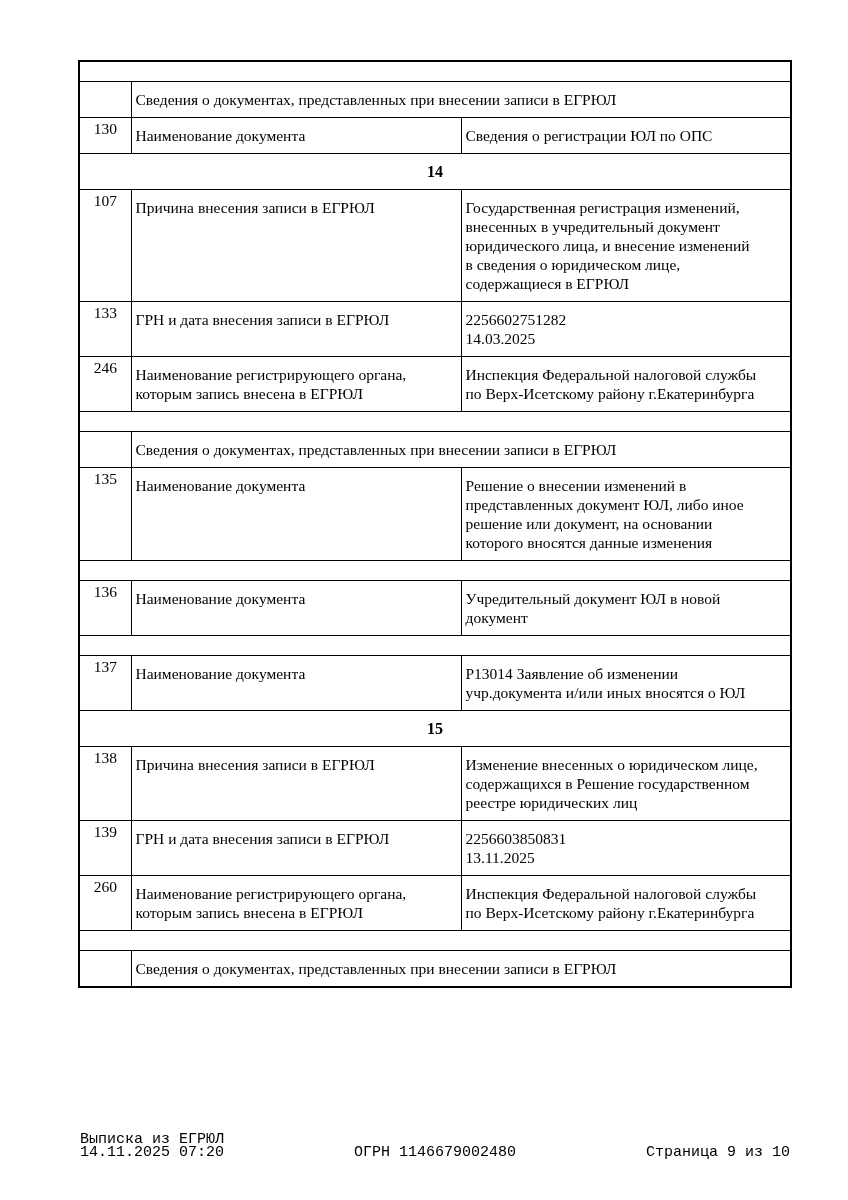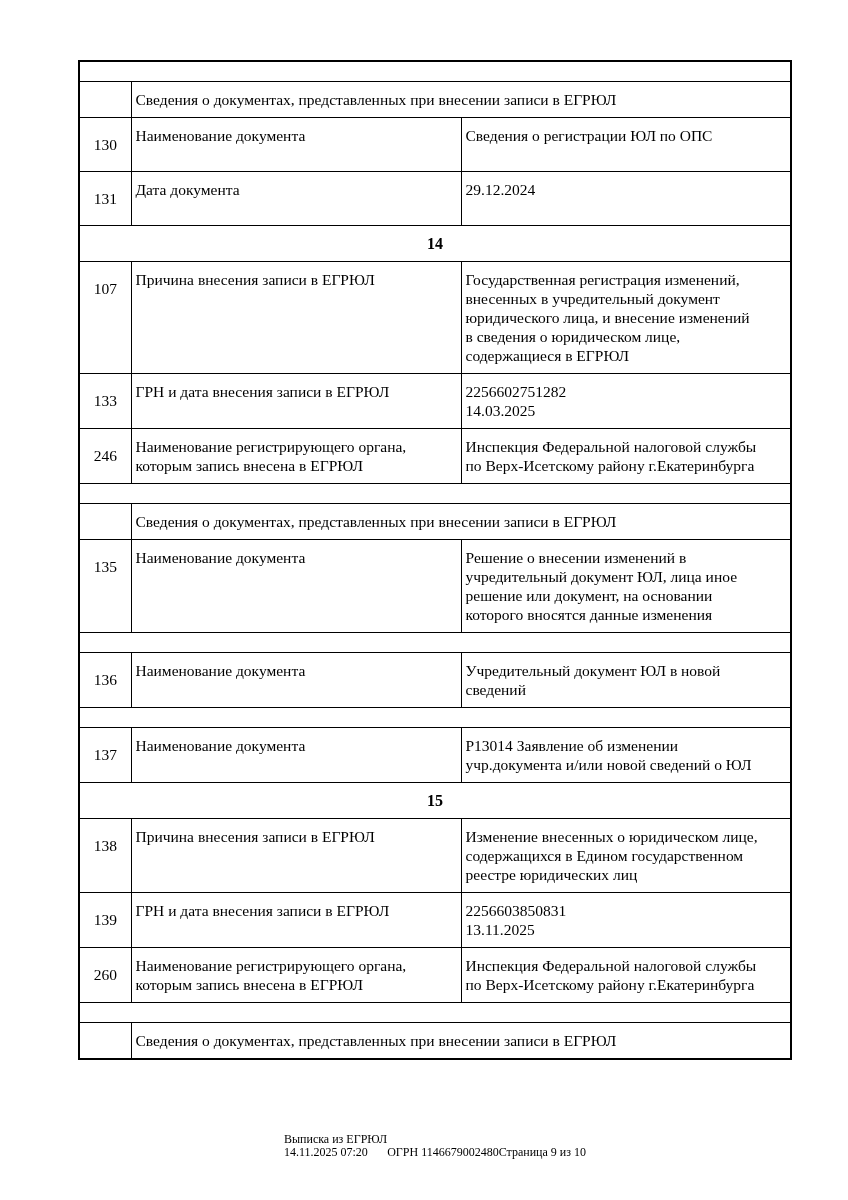--- a/index.html
+++ b/index.html
@@ -29,42 +29,43 @@
   }
   .records-table col.c-num   { width: 52px; }
   .records-table col.c-label { width: 330px; }
   .records-table col.c-value { width: 330px; }
   .records-table td {
     border: 1px solid #000;
     padding: 8px 4px;
     vertical-align: top;
     overflow: hidden;
   }
-  .records-table .num-cell { text-align: center; padding: 17px 2px; }
+  .records-table .num-cell { text-align: center; padding: 1px 2px; }
   .records-table .row-empty td { height: 20px; padding: 0; }
   .records-table .row-group td {
     text-align: center;
     font-weight: bold;
     font-size: 16px;
     height: 23px;
     margin-left: 48px;
   }
   .records-table .row-section_header td.header-cell { height: 22px; }
   .records-table .row-data td { height: 22px; }
   .value-line { white-space: nowrap; }
   .page-footer {
     position: absolute;
     left: 80px;
     top: 1133px;
     width: 710px;
     display: flex;
-    justify-content: center;
+    justify-content: space-between;
     align-items: flex-end;
-    font-size: 12px;
+    font-size: 15px;
     line-height: 13px;
+    font-family: Liberation Mono, monospace;
   }
   .footer-left  { text-align: left; }
   .footer-center{ text-align: center; }
   .footer-right { text-align: right; }
 </style>
 </head>
 <body>
 
 <table class="records-table">
   <colgroup>
@@ -80,27 +81,20 @@
         <td class="num-cell"></td>
         <td class="header-cell" colspan="2">Сведения о документах, представленных при внесении записи в ЕГРЮЛ</td>
       </tr>
       <tr class="row-data">
         <td class="num-cell">130</td>
         <td class="label-cell">Наименование документа</td>
         <td class="value-cell">
           <div class="value-line">Сведения о регистрации ЮЛ по ОПС</div>
         </td>
       </tr>
-      <tr class="row-data">
-        <td class="num-cell">131</td>
-        <td class="label-cell">Дата документа</td>
-        <td class="value-cell">
-          <div class="value-line">29.12.2024</div>
-        </td>
-      </tr>
       <tr class="row-group">
         <td class="group-cell" colspan="3">14</td>
       </tr>
       <tr class="row-data">
         <td class="num-cell">107</td>
         <td class="label-cell">Причина внесения записи в ЕГРЮЛ</td>
         <td class="value-cell">
           <div class="value-line">Государственная регистрация изменений,</div>
           <div class="value-line">внесенных в учредительный документ</div>
           <div class="value-line">юридического лица, и внесение изменений</div>
@@ -129,56 +123,56 @@
       </tr>
       <tr class="row-section_header">
         <td class="num-cell"></td>
         <td class="header-cell" colspan="2">Сведения о документах, представленных при внесении записи в ЕГРЮЛ</td>
       </tr>
       <tr class="row-data">
         <td class="num-cell">135</td>
         <td class="label-cell">Наименование документа</td>
         <td class="value-cell">
           <div class="value-line">Решение о внесении изменений в</div>
-          <div class="value-line">учредительный документ ЮЛ, лица иное</div>
+          <div class="value-line">представленных документ ЮЛ, либо иное</div>
           <div class="value-line">решение или документ, на основании</div>
           <div class="value-line">которого вносятся данные изменения</div>
         </td>
       </tr>
       <tr class="row-empty">
         <td class="spacer-cell" colspan="3"></td>
       </tr>
       <tr class="row-data">
         <td class="num-cell">136</td>
         <td class="label-cell">Наименование документа</td>
         <td class="value-cell">
           <div class="value-line">Учредительный документ ЮЛ в новой</div>
-          <div class="value-line">сведений</div>
+          <div class="value-line">документ</div>
         </td>
       </tr>
       <tr class="row-empty">
         <td class="spacer-cell" colspan="3"></td>
       </tr>
       <tr class="row-data">
         <td class="num-cell">137</td>
         <td class="label-cell">Наименование документа</td>
         <td class="value-cell">
           <div class="value-line">Р13014 Заявление об изменении</div>
-          <div class="value-line">учр.документа и/или новой сведений о ЮЛ</div>
+          <div class="value-line">учр.документа и/или иных вносятся о ЮЛ</div>
         </td>
       </tr>
       <tr class="row-group">
         <td class="group-cell" colspan="3">15</td>
       </tr>
       <tr class="row-data">
         <td class="num-cell">138</td>
         <td class="label-cell">Причина внесения записи в ЕГРЮЛ</td>
         <td class="value-cell">
           <div class="value-line">Изменение внесенных о юридическом лице,</div>
-          <div class="value-line">содержащихся в Едином государственном</div>
+          <div class="value-line">содержащихся в Решение государственном</div>
           <div class="value-line">реестре юридических лиц</div>
         </td>
       </tr>
       <tr class="row-data">
         <td class="num-cell">139</td>
         <td class="label-cell">ГРН и дата внесения записи в ЕГРЮЛ</td>
         <td class="value-cell">
           <div class="value-line">2256603850831</div>
           <div class="value-line">13.11.2025</div>
         </td>

